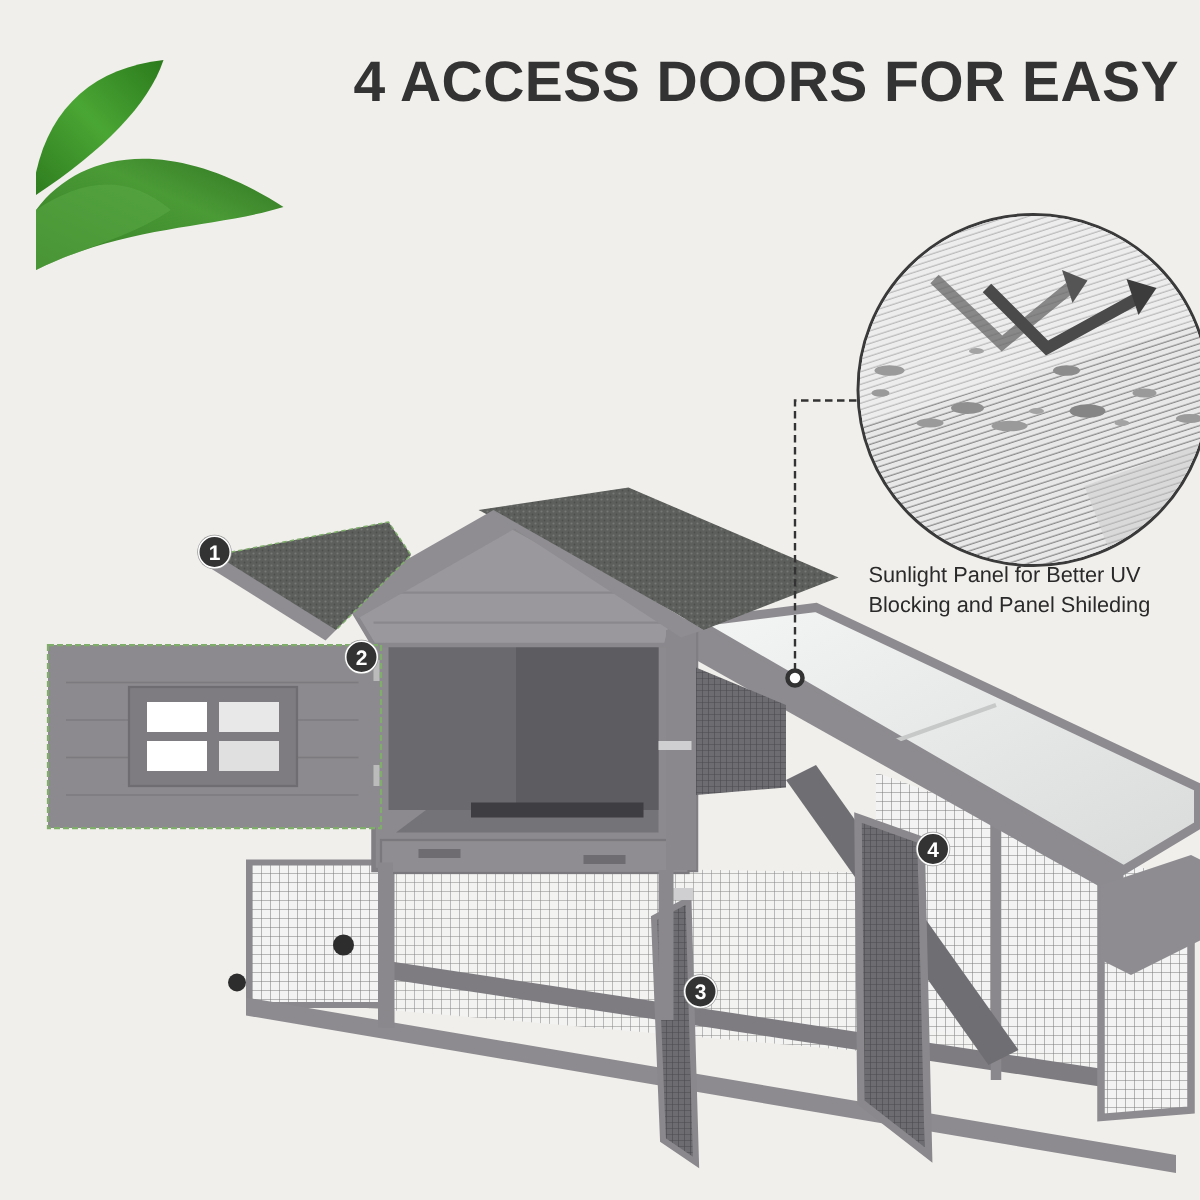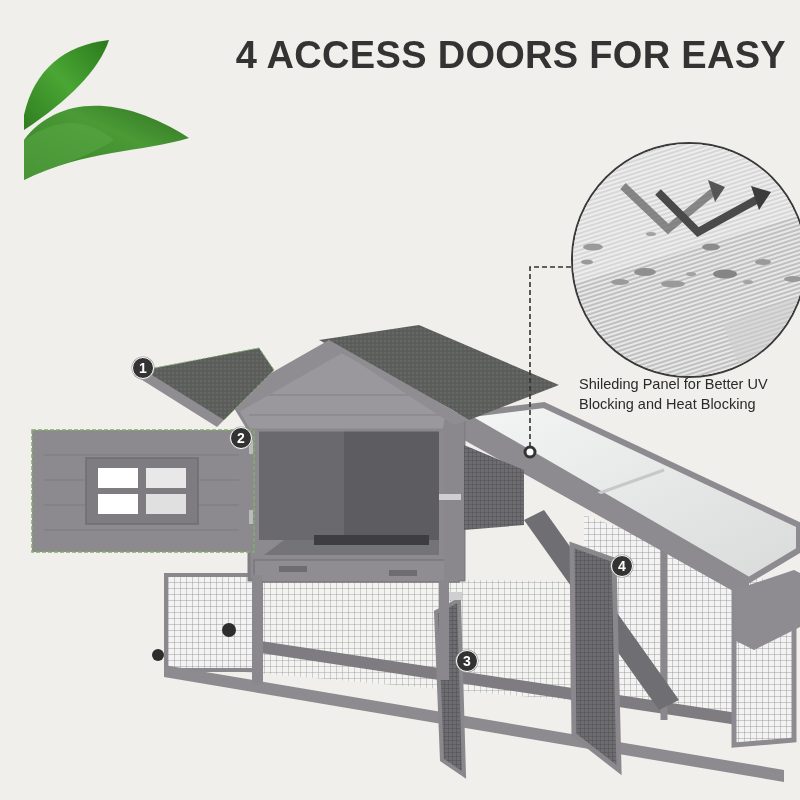--- a/index.html
+++ b/index.html
@@ -198,22 +198,22 @@
       <ellipse cx="175" cy="138" rx="5" ry="2" fill="#a3a3a3"></ellipse>
     </svg>
   </div>
 
   <svg class="leader" viewBox="0 0 800 800">
     <path d="M547 267 H506 V448" stroke="#333" stroke-width="1.6" fill="none" stroke-dasharray="5 3"></path>
     <circle cx="506" cy="452" r="5" fill="#ffffff" stroke="#333" stroke-width="3"></circle>
   </svg>
 
   <div class="callout-text">
-    <div>Shileding Panel for Better UV</div>
-    <div>Blocking and Heat Blocking</div>
+    <div>Sunlight Panel for Better UV</div>
+    <div>Blocking and Panel Shileding</div>
   </div>
 
   <div class="badge" style="left:108px; top:357px;">1</div>
   <div class="badge" style="left:206px; top:427px;">2</div>
   <div class="badge" style="left:432px; top:650px;">3</div>
   <div class="badge" style="left:587px; top:555px;">4</div>
 
 </div>
 
 </body></html>

